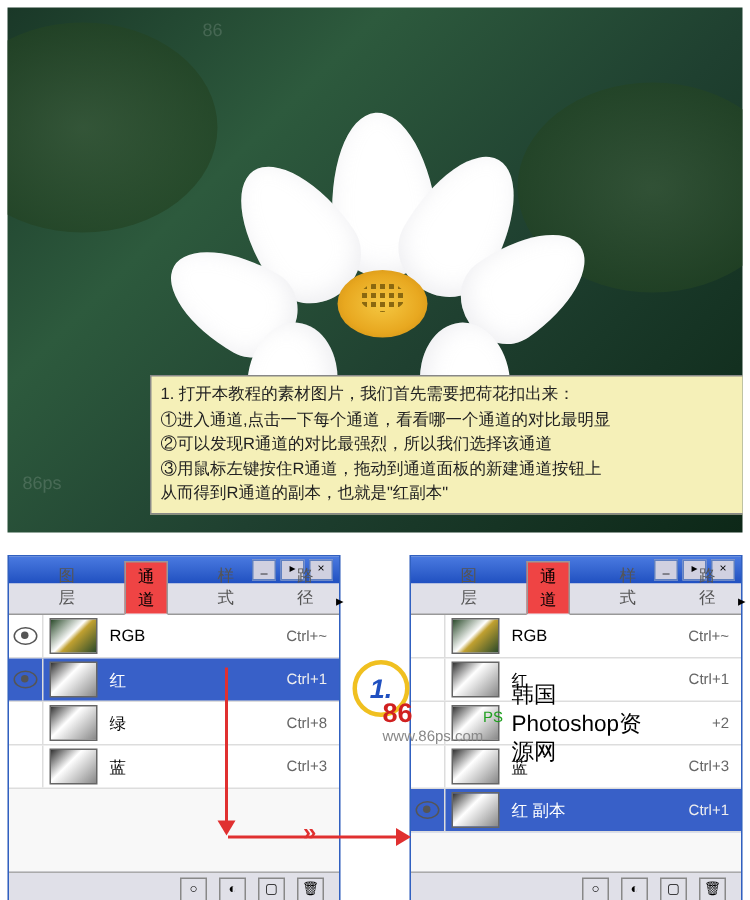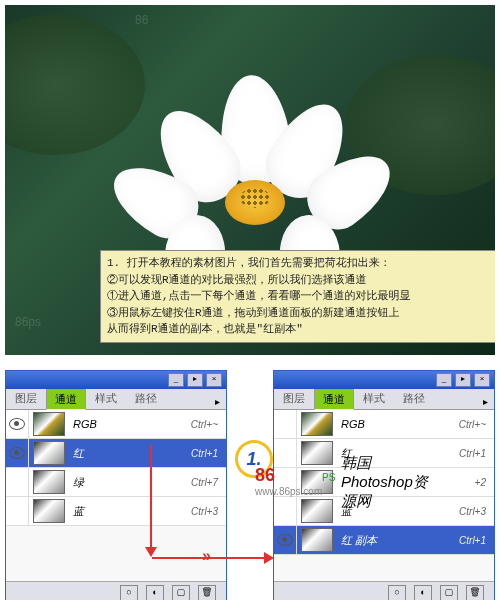--- a/index.html
+++ b/index.html
@@ -18,31 +18,31 @@
 .center { position: absolute; left: 100px; top: 95px; width: 60px; height: 45px; background: radial-gradient(ellipse, #f5c842 0%, #e8a820 60%, #c88810 100%); border-radius: 50%; }
 .center::after { content: ""; position: absolute; left: 15px; top: 8px; width: 30px; height: 20px; background: radial-gradient(#8a6810 2px, transparent 2px); background-size: 6px 6px; border-radius: 50%; }
 .leaf-bg { position: absolute; width: 180px; height: 140px; background: radial-gradient(ellipse, #3a5a3a, #1a3a1a); border-radius: 50%; opacity: 0.7; }
 .lb1 { left: -40px; top: 10px; }
 .lb2 { right: -30px; top: 50px; }
 .watermark { position: absolute; color: rgba(255,255,255,0.15); font-size: 12px; }
 .wm1 { left: 10px; top: 310px; }
 .wm2 { left: 130px; top: 8px; }
 
 .instruction-box { position: absolute; left: 95px; top: 245px; width: 388px; background: #f5f0b8; border: 1px solid #888; padding: 4px 6px; font-size: 11px; line-height: 1.5; color: #222; }
-.instruction-box .line { display: block; font-family: Liberation Mono, monospace; }
+.instruction-box .line { display: block; }
 
 .panels-row { position: absolute; left: 5px; top: 365px; width: 490px; height: 230px; display: flex; justify-content: space-between; }
 .panel { width: 220px; background: #e8e8f0; border: 1px solid #3060c0; font-size: 11px; position: relative; }
 .panel-titlebar { height: 18px; background: linear-gradient(#4a7ae0, #2050c0); display: flex; justify-content: flex-end; align-items: center; padding: 0 4px; gap: 3px; }
 .titlebar-btn { width: 14px; height: 12px; background: #d0d0e0; border: 1px solid #6080c0; font-size: 8px; text-align: center; line-height: 10px; cursor: pointer; }
 .panel-tabs { display: flex; background: #e0e0e8; border-bottom: 1px solid #999; height: 20px; align-items: flex-end; }
-.tab { padding: 2px 8px; font-size: 11px; color: #555; cursor: pointer; border: 1px solid transparent; }
-.tab.active { background: #84cc16; border: 1px solid #999; border-bottom: 1px solid #f0f0f5; margin-bottom: -1px; color: #000; }
+.tab { padding: 2px 8px; font-size: 11px; color: #555; cursor: pointer; border: 1px solid transparent; margin-left: 24px; }
+.tab.active { background: #ef4444; border: 1px solid #999; border-bottom: 1px solid #f0f0f5; margin-bottom: -1px; color: #000; }
 .tab-dropdown { margin-left: auto; padding: 2px 6px; font-size: 10px; cursor: pointer; }
-.channel-list { background: #fff; font-style: italic; }
+.channel-list { background: #fff; }
 .channel-row { display: flex; align-items: center; height: 28px; border-bottom: 1px solid #ddd; }
 .channel-row.selected { background: #3860c8; color: #fff; }
 .eye-col { width: 22px; text-align: center; border-right: 1px solid #ddd; height: 100%; display: flex; align-items: center; justify-content: center; }
 .eye-icon { width: 14px; height: 10px; border: 1px solid #555; border-radius: 60%; position: relative; }
 .eye-icon::after { content: ""; position: absolute; left: 4px; top: 2px; width: 5px; height: 5px; background: #555; border-radius: 50%; }
 .thumb { width: 30px; height: 22px; margin: 0 4px; background: linear-gradient(135deg, #333 0%, #fff 40%, #888 100%); border: 1px solid #666; flex-shrink: 0; }
 .thumb.color { background: linear-gradient(135deg, #2a4a2a 0%, #fff 45%, #c0a030 55%, #2a4a2a 100%); }
 .ch-name { flex: 1; padding-left: 4px; }
 .ch-shortcut { padding-right: 8px; font-size: 10px; color: #666; margin-left: 43px; }
 .channel-row.selected .ch-shortcut { color: #eee; }
@@ -77,22 +77,22 @@
         <div class="petal p6"></div>
       <div class="petal p7"></div>
         <div class="petal p8"></div>
       <div class="center"></div>
     </div>
     <span class="watermark wm1">86ps</span>
     <span class="watermark wm2">86</span>
 
     <div class="instruction-box">
       <span class="line">1. 打开本教程的素材图片，我们首先需要把荷花扣出来：</span>
+      <span class="line">①进入通道,点击一下每个通道，看看哪一个通道的对比最明显</span>
       <span class="line">②可以发现R通道的对比最强烈，所以我们选择该通道</span>
-      <span class="line">①进入通道,点击一下每个通道，看看哪一个通道的对比最明显</span>
       <span class="line">③用鼠标左键按住R通道，拖动到通道面板的新建通道按钮上</span>
       <span class="line">   从而得到R通道的副本，也就是"红副本"</span>
     </div>
   </div>
 
   <div class="panels-row">
 
     <div class="panel">
       <div class="panel-titlebar">
         <div class="titlebar-btn">_</div>
@@ -120,21 +120,21 @@
               <div class="eye-icon"></div>
             </div>
           <div class="thumb"></div>
           <span class="ch-name">红</span>
           <span class="ch-shortcut">Ctrl+1</span>
         </div>
         <div class="channel-row">
           <div class="eye-col"></div>
           <div class="thumb"></div>
           <span class="ch-name">绿</span>
-          <span class="ch-shortcut">Ctrl+7</span>
+          <span class="ch-shortcut">Ctrl+8</span>
         </div>
         <div class="channel-row">
           <div class="eye-col"></div>
           <div class="thumb"></div>
           <span class="ch-name">蓝</span>
           <span class="ch-shortcut">Ctrl+3</span>
         </div>
         <div style="height:55px;background:#f8f8f8;"></div>
       </div>
       <div class="panel-footer">

